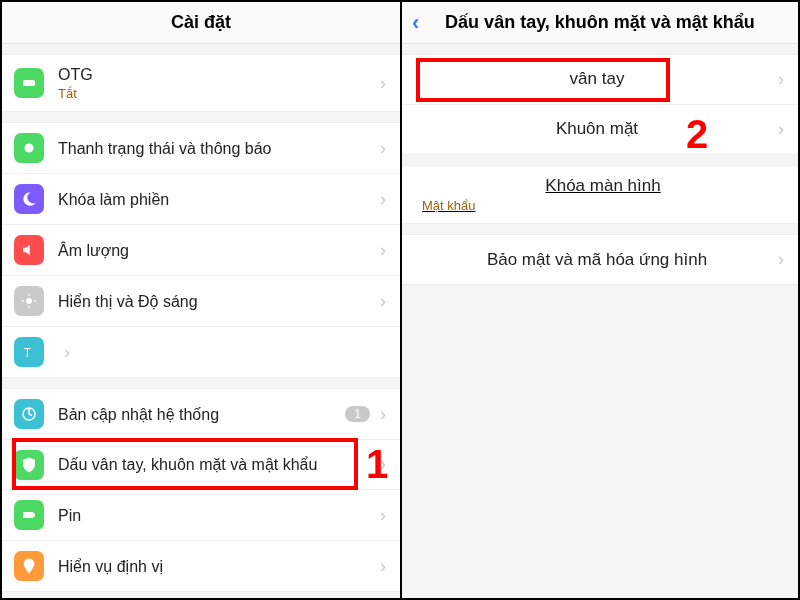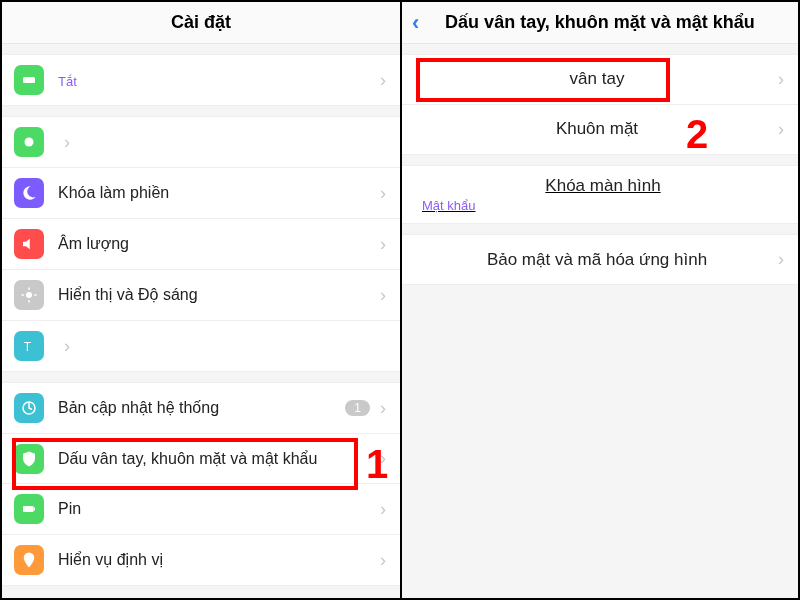--- a/index.html
+++ b/index.html
@@ -60,21 +60,21 @@
   .icon {
     width: 30px; height: 30px;
     border-radius: 7px;
     margin-right: 14px;
     flex-shrink: 0;
     display: flex; align-items: center; justify-content: center;
   }
   .icon svg { width: 18px; height: 18px; fill: #fff; }
   .labelwrap { flex: 1; min-width: 0; }
   .label { font-size: 16px; color: #222; line-height: 1.2; }
-  .sublabel { font-size: 13px; color: #8b5cf6; margin-top: 2px; }
+  .sublabel { font-size: 13px; color: #a16207; margin-top: 2px; }
   .chev { color: #c8c8c8; font-size: 18px; margin-left: 6px; }
   .badge {
     background: #c9c9c9; color: #fff;
     border-radius: 10px; font-size: 12px;
     padding: 1px 9px; margin-right: 4px;
   }
   .row-plain { padding: 14px 14px 14px 20px; }
   .row-plain .label { font-size: 17px; text-align: center; }
   .callout {
     position: absolute;
@@ -109,32 +109,36 @@
     </div>
 
     <div class="group">
       <div class="row">
         <div class="icon c-otg">
             <svg viewBox="0 0 24 24">
               <rect x="4" y="8" width="16" height="8" rx="2"></rect>
             </svg>
           </div>
         <div class="labelwrap">
+          <div class="label">OTG</div>
           <div class="sublabel">Tắt</div>
         </div>
         <div class="chev">›</div>
       </div>
     </div>
 
     <div class="group">
       <div class="row">
         <div class="icon c-status">
             <svg viewBox="0 0 24 24">
               <circle cx="12" cy="12" r="6"></circle>
             </svg>
+          </div>
+        <div class="labelwrap">
+            <div class="label">Thanh trạng thái và thông báo</div>
           </div>
         <div class="chev">›</div>
       </div>
       <div class="row">
         <div class="icon c-dnd">
             <svg viewBox="0 0 24 24">
               <path d="M14 3a9 9 0 1 0 7 14 7 7 0 0 1-7-14z"></path>
             </svg>
           </div>
         <div class="labelwrap">

